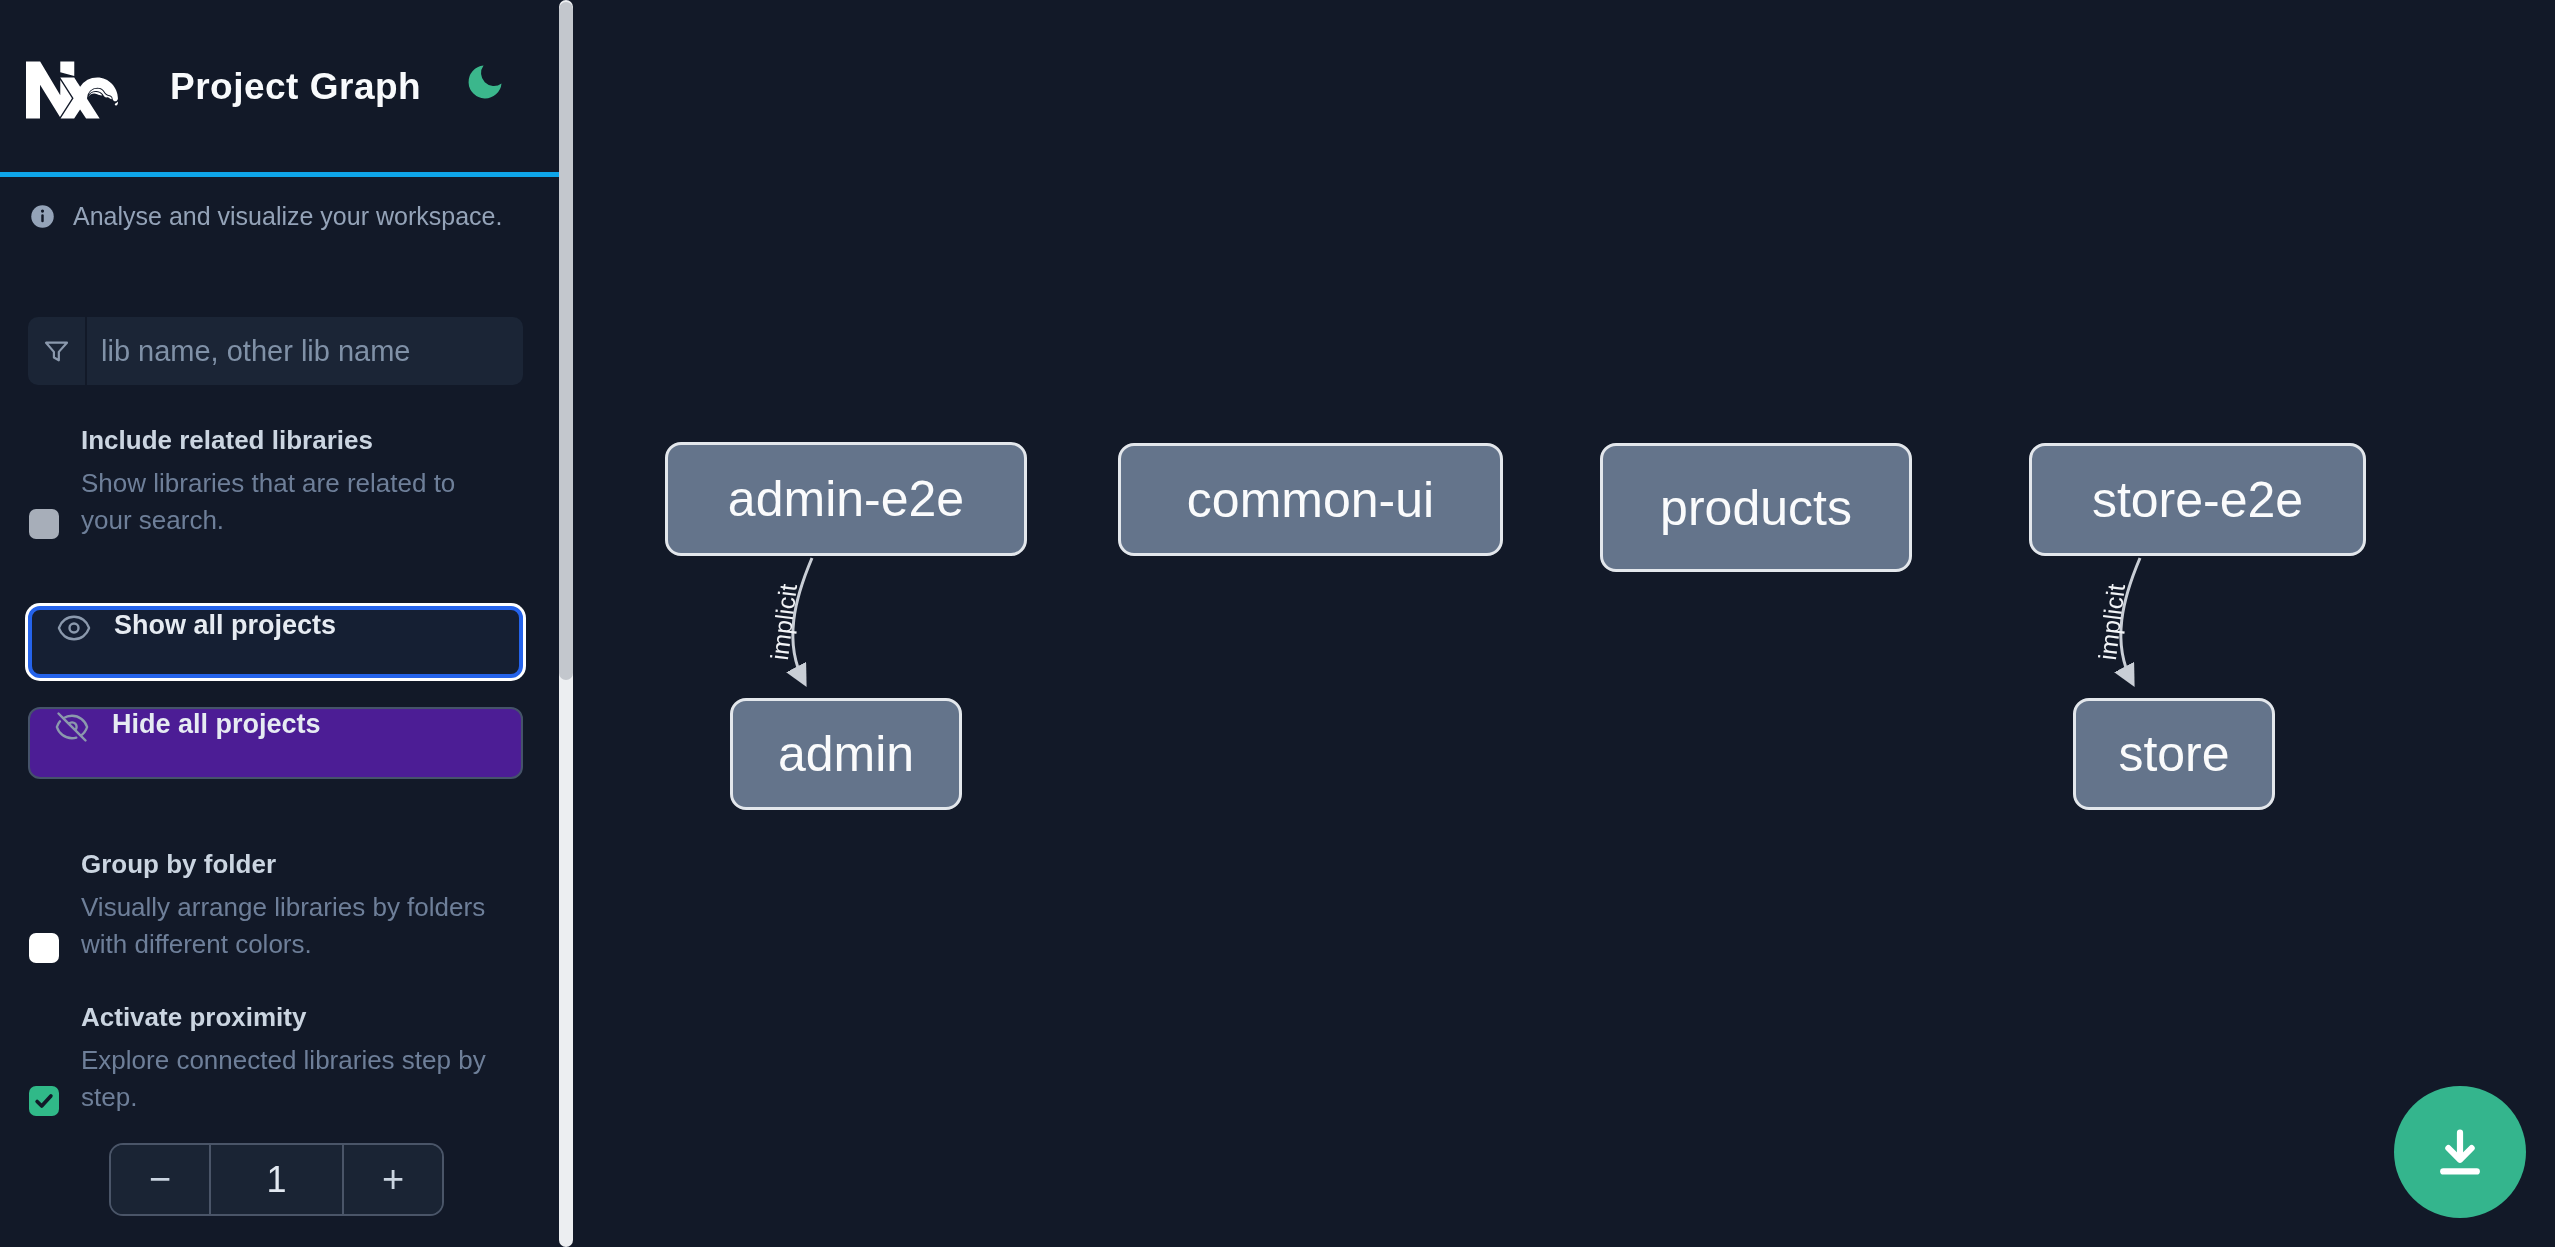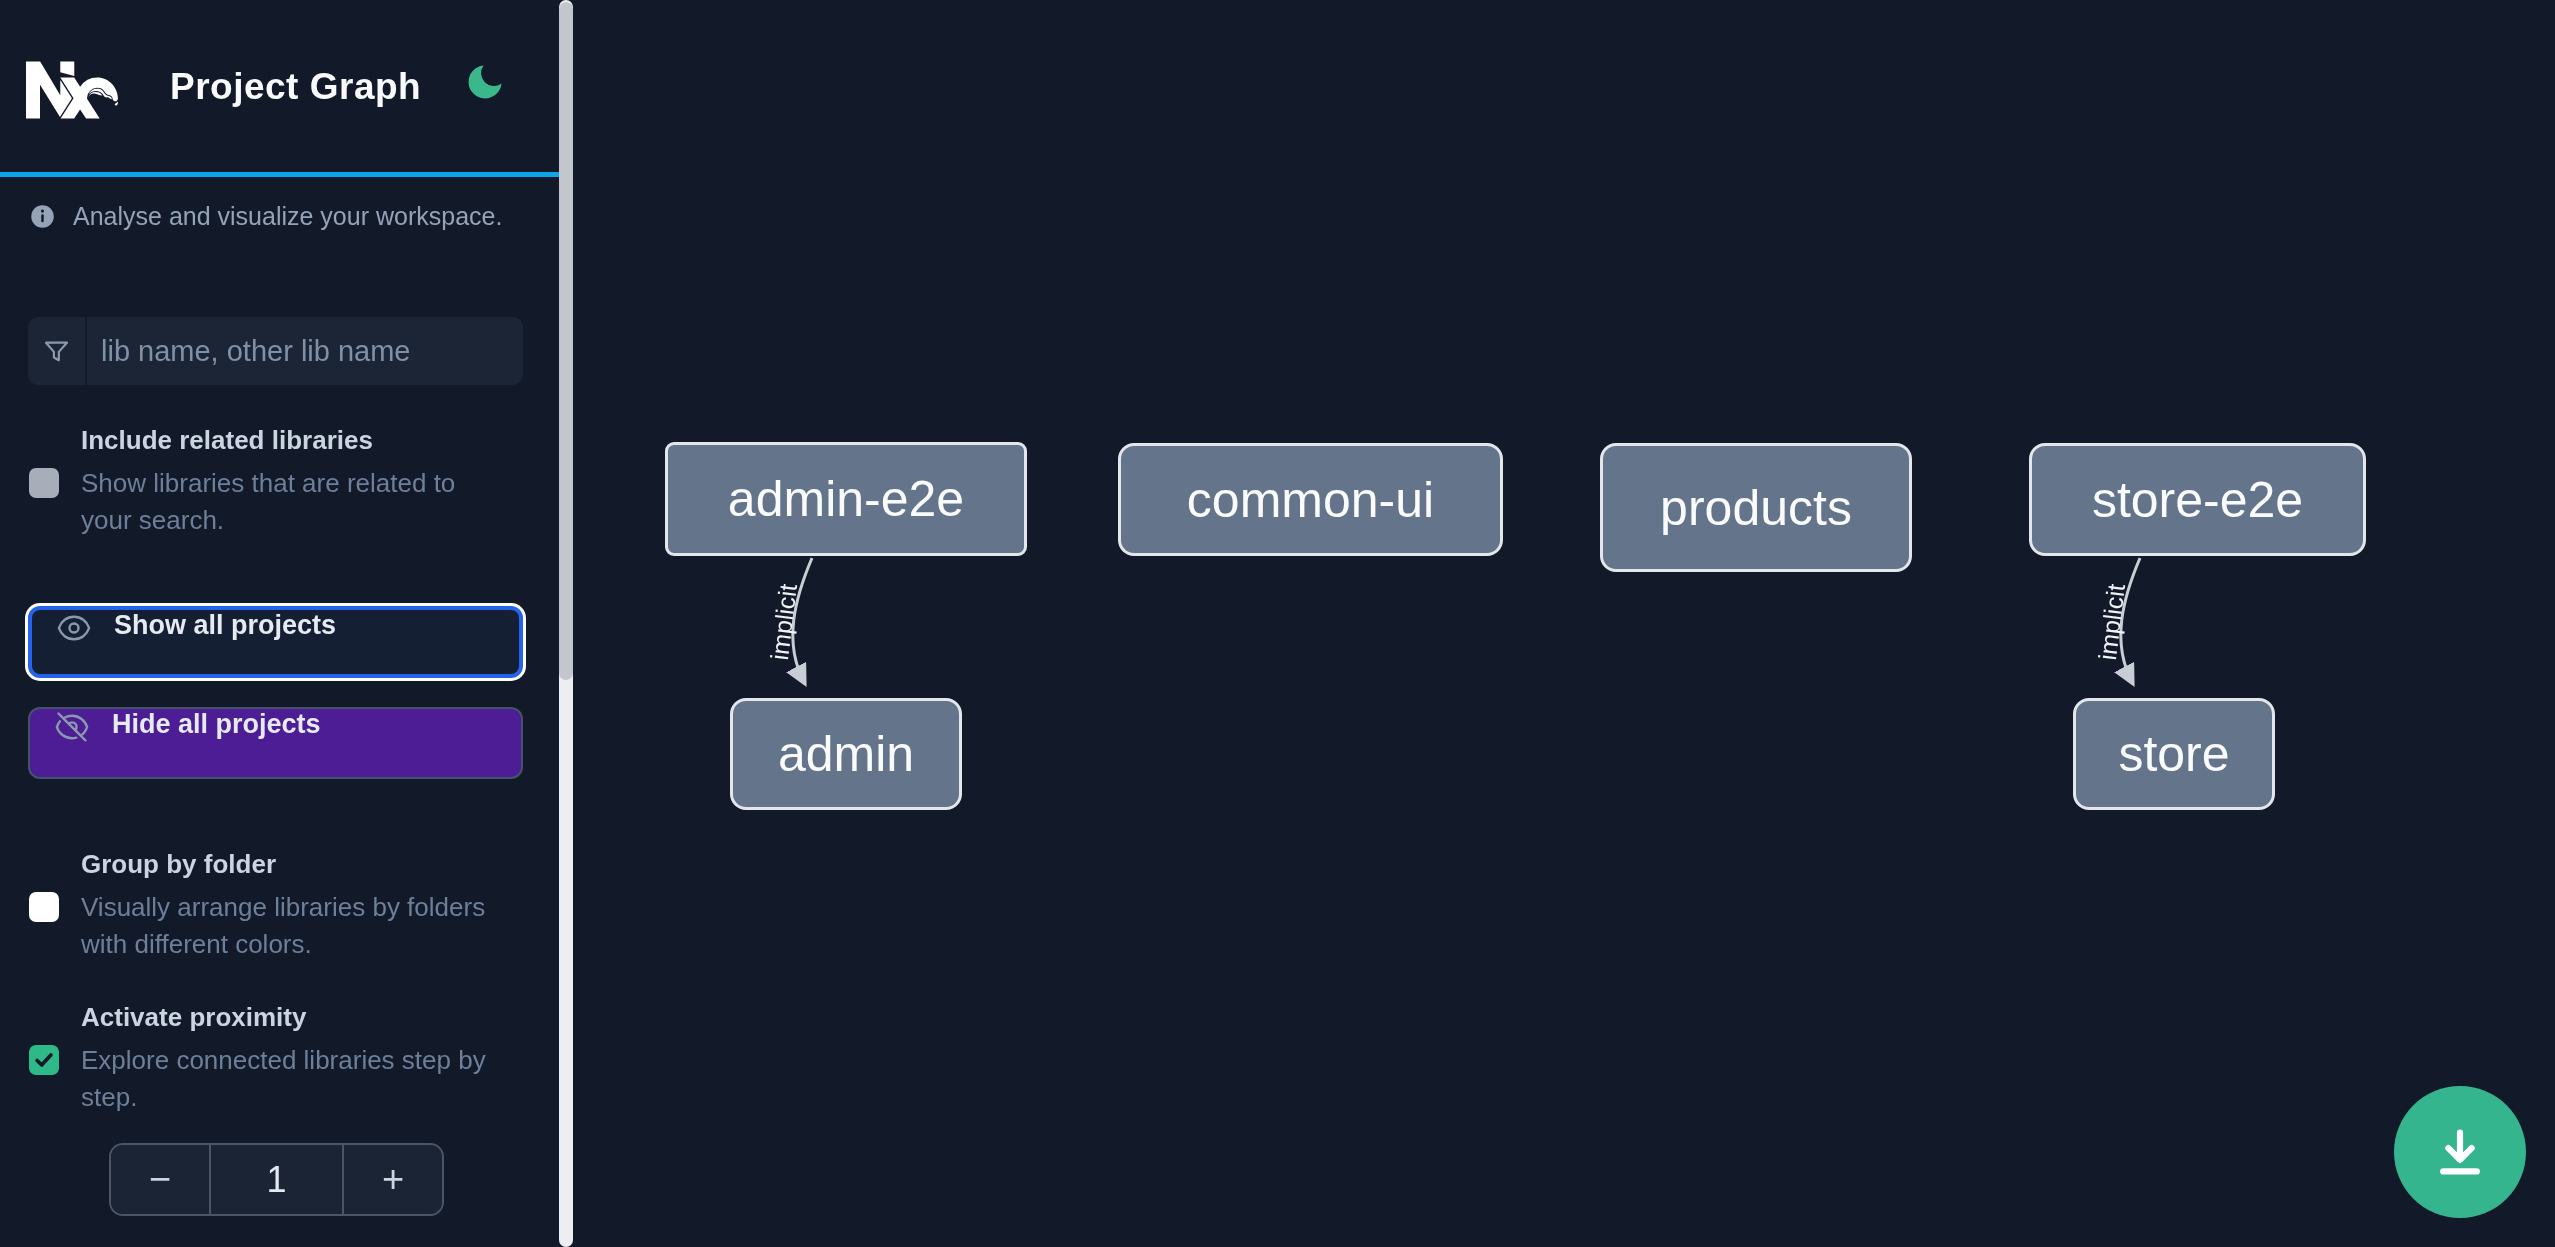--- a/index.html
+++ b/index.html
@@ -15,21 +15,21 @@
   .sb-header{position:absolute;left:0;top:0;width:559px;height:177px;border-bottom:5px solid #0ea5e9;}
   .nx-logo{position:absolute;left:26px;top:44px;width:92px;height:92px;}
   .app-title{position:absolute;left:170px;top:66px;font-size:37px;font-weight:700;color:#f8fafc;letter-spacing:.5px;}
   .moon-btn{position:absolute;left:460px;top:58px;width:50px;height:50px;background:none;border:none;cursor:pointer;padding:0;}
   .info-row{position:absolute;left:29px;top:202px;display:flex;align-items:center;gap:17px;}
   .info-row .txt{font-size:25px;color:#94a3b8;}
   .search-box{position:absolute;left:28px;top:317px;width:495px;height:68px;background:#1b2536;border-radius:10px;display:flex;align-items:stretch;}
   .search-icon-seg{width:59px;display:flex;align-items:center;justify-content:center;border-right:2px solid #121928;}
   .search-input{flex:1;background:transparent;border:none;outline:none;color:#c7d2e2;font-size:29px;padding:0 14px;font-family:"Liberation Sans",sans-serif;}
   .search-input::placeholder{color:#8091a7;opacity:1;}
-  .opt{position:absolute;left:29px;display:flex;align-items:center;gap:22px;}
+  .opt{position:absolute;left:29px;display:flex;align-items:flex-end;gap:22px;}
   .cbx{width:30px;height:30px;border-radius:7px;flex:0 0 auto;margin-top:2px;display:flex;align-items:center;justify-content:center;cursor:pointer;}
   .cbx.gray{background:#a7aeb9;}
   .cbx.white{background:#ffffff;}
   .cbx.green{background:#30b988;}
   .opt-label{font-size:26px;font-weight:600;color:#cbd5e1;line-height:32px;cursor:pointer;}
   .opt-desc{font-size:26px;color:#6e7f99;line-height:37px;width:430px;margin-top:9px;}
   .sb-btn{position:absolute;left:28px;width:495px;height:72px;border-radius:12px;display:flex;align-items:flex-start;gap:22px;padding:0 24px;cursor:pointer;font-family:"Liberation Sans",sans-serif;}
   .sb-btn .lbl{font-size:27px;font-weight:600;color:#e6ebf2;}
   .sb-btn.focused{background:#151f33;border:4px solid #2563eb;box-shadow:0 0 0 3px #ffffff;}
   .sb-btn.plain{background:#4c1d95;border:2px solid #45536a;}
@@ -146,21 +146,21 @@
           <path d="M0,0 L10,5 L0,10 z" fill="#c9ced6"></path>
         </marker>
       </defs>
       <path d="M 239 558 C 222 598, 210 642, 231 682" fill="none" stroke="#c9ced6" stroke-width="3" marker-end="url(#arrow)"></path>
       <path d="M 1567 558 C 1550 598, 1538 642, 1559 682" fill="none" stroke="#c9ced6" stroke-width="3" marker-end="url(#arrow)"></path>
     </svg>
 
     <div class="edge-label" style="left:211px;top:622px;">implicit</div>
     <div class="edge-label" style="left:1539px;top:622px;">implicit</div>
 
-    <div class="gnode" style="left:92px;top:442px;width:362px;height:114px;border-radius:9px;">admin-e2e</div>
+    <div class="gnode" style="left:92px;top:442px;width:362px;height:114px;">admin-e2e</div>
     <div class="gnode" style="left:545px;top:443px;width:385px;height:113px;">common-ui</div>
     <div class="gnode" style="left:1027px;top:443px;width:312px;height:129px;">products</div>
     <div class="gnode" style="left:1432px;top:443px;width:337px;height:113px;margin-left:24px;">store-e2e</div>
     <div class="gnode" style="left:157px;top:698px;width:232px;height:112px;">admin</div>
     <div class="gnode" style="left:1500px;top:698px;width:202px;height:112px;">store</div>
 
     <button class="fab">
       <svg width="62" height="62" viewBox="0 0 24 24" fill="none" stroke="#ffffff" stroke-width="2.4" stroke-linecap="round" stroke-linejoin="round">
         <path d="M12 4.5 V 14.5"></path>
         <path d="M7.5 10.5 L 12 15 L 16.5 10.5"></path>

